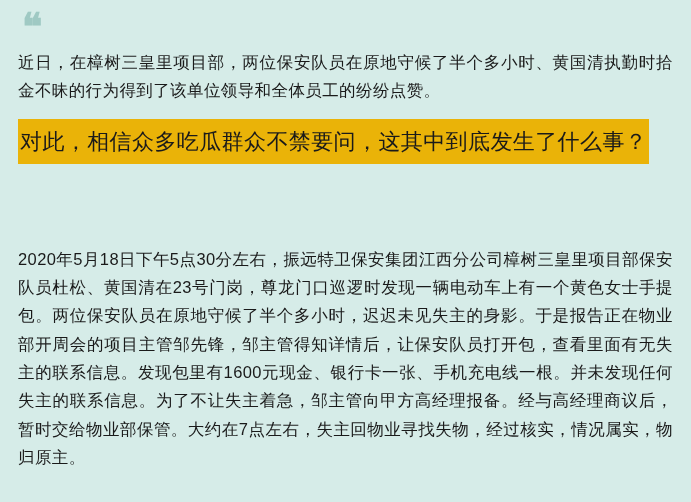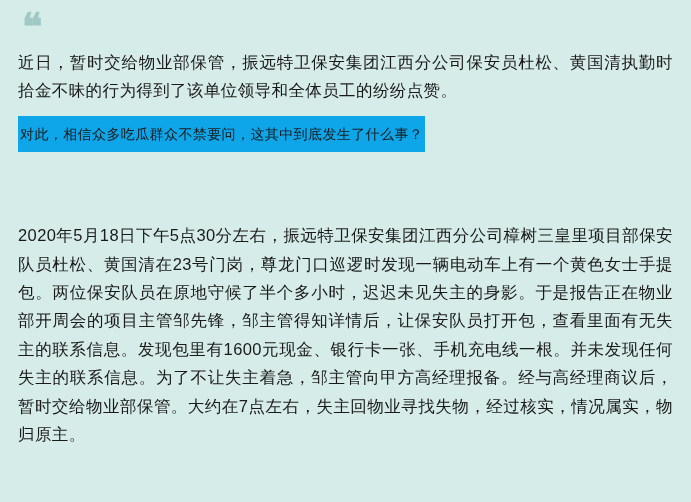--- a/index.html
+++ b/index.html
@@ -39,47 +39,47 @@
     letter-spacing: 0.4px;
     text-align: justify;
     margin: 0;
   }
   .para-intro {
     margin-top: 6px;
     margin-bottom: 16px;
   }
   .highlight-line {
     display: inline;
-    background: #0ea5e9;
+    background: #eab308;
     color: #1a1a1a;
-    font-size: 14px;
+    font-size: 22px;
     line-height: 1.9;
     letter-spacing: 0.4px;
     padding: 10px 2px;
     box-decoration-break: clone;
     -webkit-box-decoration-break: clone;
   }
   .hl-block {
     margin: 0 0 14px 0;
   }
   .gap {
     height: 56px;
   }
   .para-body {
-    margin-top: 4px;
+    margin-top: 12px;
   }
 </style>
 </head>
 <body>
 
 <div class="page">
 
   <div class="quote-mark">❝</div>
 
-  <p class="para para-intro">近日，暂时交给物业部保管，振远特卫保安集团江西分公司保安员杜松、黄国清执勤时拾金不昧的行为得到了该单位领导和全体员工的纷纷点赞。</p>
+  <p class="para para-intro">近日，在樟树三皇里项目部，两位保安队员在原地守候了半个多小时、黄国清执勤时拾金不昧的行为得到了该单位领导和全体员工的纷纷点赞。</p>
 
   <div class="hl-block">
     <span class="highlight-line">对此，相信众多吃瓜群众不禁要问，这其中到底发生了什么事？</span>
   </div>
 
 
   <div class="gap"></div>
 
   <p class="para para-body">2020年5月18日下午5点30分左右，振远特卫保安集团江西分公司樟树三皇里项目部保安队员杜松、黄国清在23号门岗，尊龙门口巡逻时发现一辆电动车上有一个黄色女士手提包。两位保安队员在原地守候了半个多小时，迟迟未见失主的身影。于是报告正在物业部开周会的项目主管邹先锋，邹主管得知详情后，让保安队员打开包，查看里面有无失主的联系信息。发现包里有1600元现金、银行卡一张、手机充电线一根。并未发现任何失主的联系信息。为了不让失主着急，邹主管向甲方高经理报备。经与高经理商议后，暂时交给物业部保管。大约在7点左右，失主回物业寻找失物，经过核实，情况属实，物归原主。</p>
 

